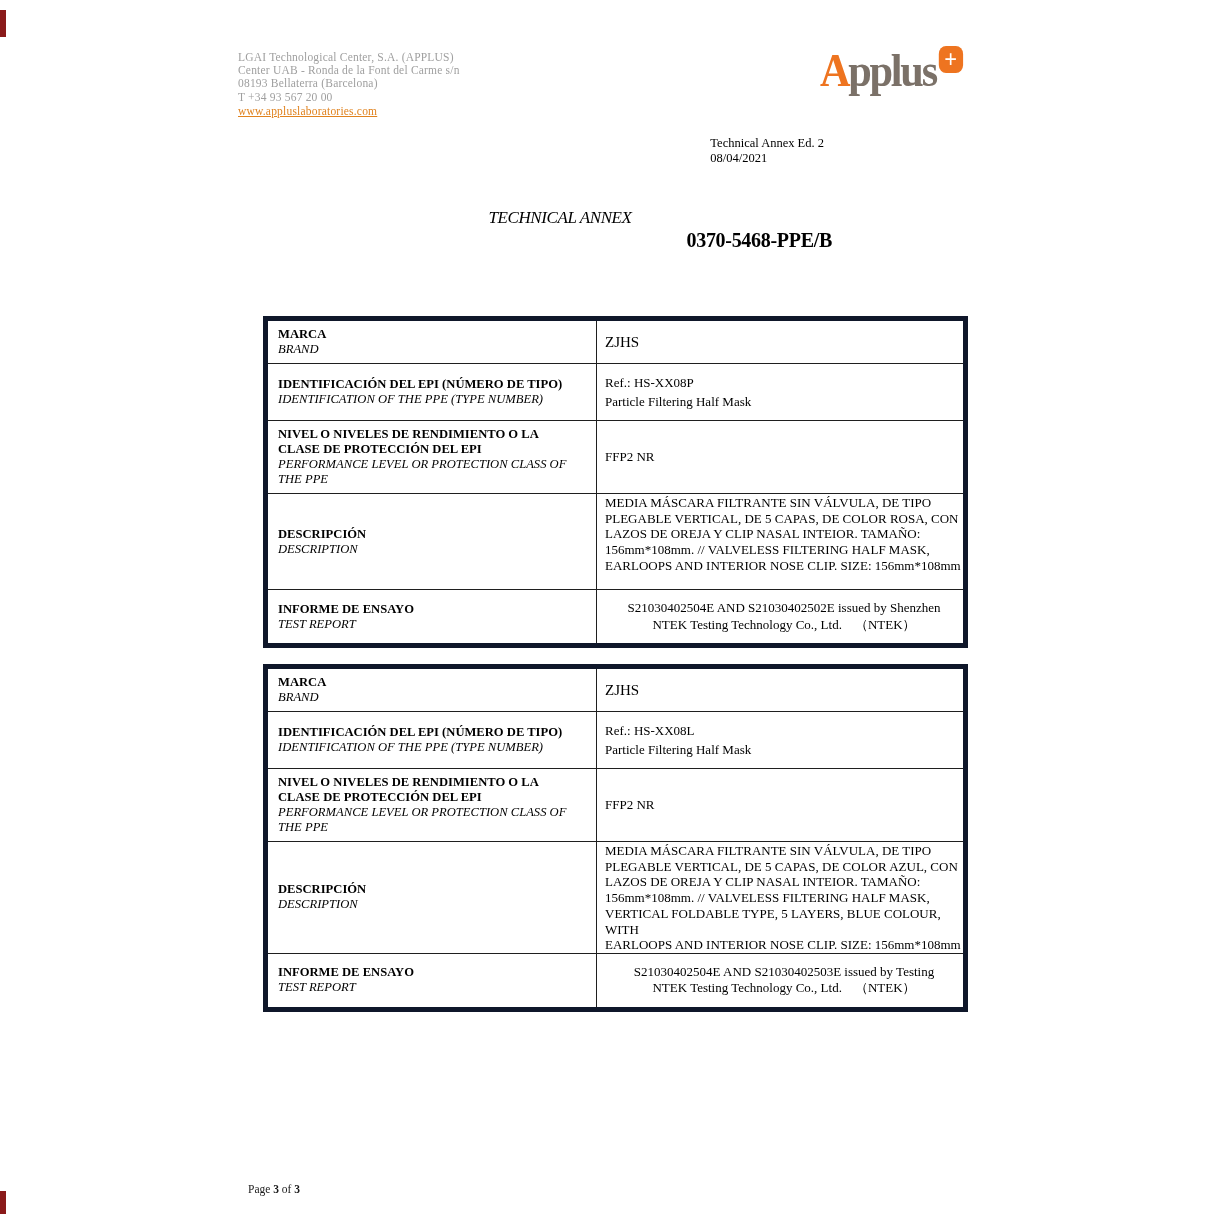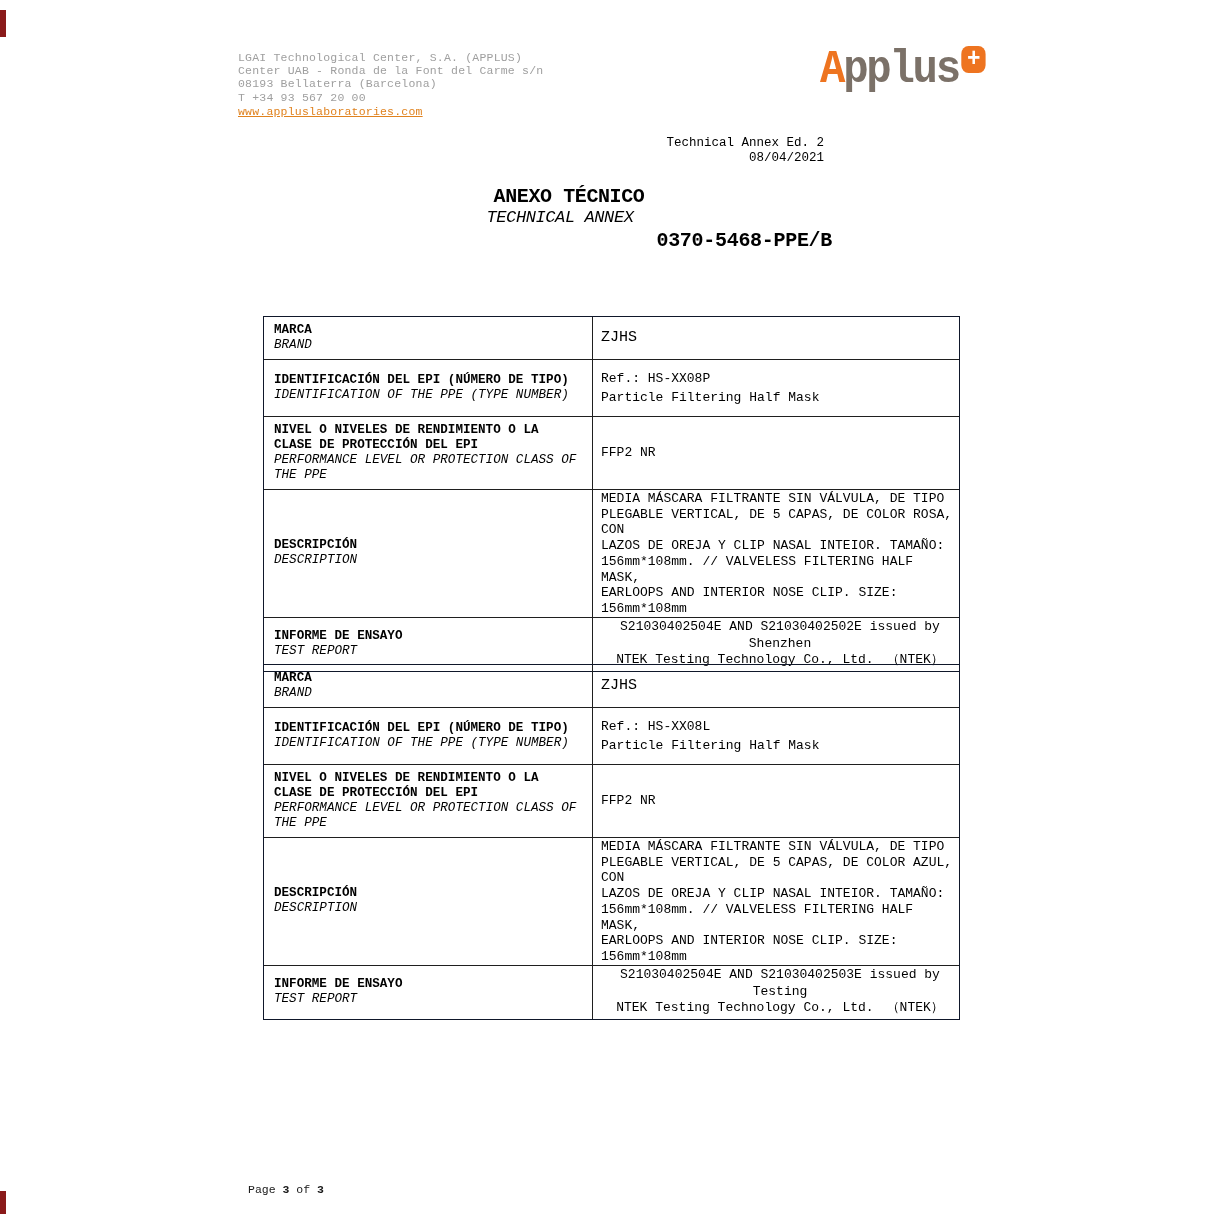--- a/index.html
+++ b/index.html
@@ -1,46 +1,46 @@
 <!DOCTYPE html>
 <html><head>
 <meta charset="utf-8">
 <style>
   html,body{margin:0;padding:0;background:#fff;}
   .page{
     position:relative;width:1081px;height:1214px;background:#ffffff;
-    font-family:Liberation Mono, monospace;color:#000;overflow:hidden;
+    font-family:Liberation Serif, serif;color:#000;overflow:hidden;
   }
   
   .edge-mark{position:absolute;left:0;width:6px;background:#8a1a1a;}
   .edge-top{top:10px;height:27px;}
   .edge-bottom{top:1191px;height:23px;}
 
   
   .address{position:absolute;left:238px;top:51px;font-size:11.5px;line-height:13.2px;color:#9f9f9f;letter-spacing:.2px;}
   .address .site{color:#e0821e;text-decoration:underline;cursor:pointer;display:inline-block;margin-top:1px;}
 
   
   .logo{position:absolute;left:820px;top:44px;display:flex;align-items:flex-start;transform:scaleX(.9);transform-origin:left top;}
   .logo .word{font-size:47px;font-weight:bold;letter-spacing:-2.5px;line-height:52px;}
   .logo .a{color:#ee7420;}
   .logo .rest{color:#7b7168;}
   .logo .badge{width:27px;height:27px;background:#ee7420;border-radius:8px;margin-left:3px;margin-top:2px;
     display:flex;align-items:center;justify-content:center;color:#fff;font-size:25px;font-weight:bold;line-height:1;}
 
   
-  .docmeta{position:absolute;right:257px;top:136px;text-align:right;font-size:12.5px;line-height:14.5px;color:#000;}
+  .docmeta{position:absolute;right:257px;top:136px;text-align:left;font-size:12.5px;line-height:14.5px;color:#000;}
 
   
   .title-es{position:absolute;left:419px;top:185px;width:300px;text-align:center;font-size:20px;font-weight:bold;letter-spacing:-.4px;}
   .title-en{position:absolute;left:410px;top:208px;width:300px;text-align:center;font-size:17px;font-style:italic;letter-spacing:-.4px;}
   .ref-code{position:absolute;right:249px;top:229px;font-size:20px;font-weight:bold;letter-spacing:-.3px;}
 
   
-  .tbl{position:absolute;left:263px;width:695px;border:1px solid #0f172a;}
+  .tbl{position:absolute;left:263px;width:695px;border:5px solid #0f172a;}
   .tbl1{top:316px;}
   .tbl2{top:664px;}
   .trow{display:flex;align-items:stretch;}
   .trow + .trow{border-top:1px solid #1f1f1f;}
   .trow:nth-child(1){min-height:42px;}
   .trow:nth-child(2){min-height:56px;}
   .trow:nth-child(3){min-height:72px;}
   .trow:nth-child(4){min-height:95px;}
   .trow:nth-child(5){min-height:53px;}
   .cell{display:flex;flex-direction:column;justify-content:center;}
@@ -78,21 +78,20 @@
   <div class="logo">
     <span class="word"><span class="a">A</span><span class="rest">pplus</span></span>
     <span class="badge">+</span>
   </div>
 
   <div class="docmeta">
     <div>Technical Annex Ed. 2</div>
     <div>08/04/2021</div>
   </div>
 
-  <div class="title-es">ANEXO TÉCNICO</div>
   <div class="title-en">TECHNICAL ANNEX</div>
   <div class="ref-code">0370-5468-PPE/B</div>
 
   <div class="tbl tbl1">
       <div class="trow">
         <div class="cell label">
           <div class="lb">MARCA</div>
           <div class="li">BRAND</div>
         </div>
         <div class="cell value">
@@ -178,20 +177,21 @@
       <div class="trow">
         <div class="cell label">
           <div class="lb">DESCRIPCIÓN</div>
           <div class="li">DESCRIPTION</div>
         </div>
         <div class="cell value">
           <div class="vl">MEDIA MÁSCARA FILTRANTE SIN VÁLVULA, DE TIPO</div>
           <div class="vl">PLEGABLE VERTICAL, DE 5 CAPAS, DE COLOR AZUL, CON</div>
           <div class="vl">LAZOS DE OREJA Y CLIP NASAL INTEIOR. TAMAÑO:</div>
           <div class="vl">156mm*108mm. // VALVELESS FILTERING HALF MASK,</div>
+          <div class="vl">VERTICAL FOLDABLE TYPE, 5 LAYERS, BLUE COLOUR, WITH</div>
           <div class="vl">EARLOOPS AND INTERIOR NOSE CLIP. SIZE: 156mm*108mm</div>
         </div>
       </div>
       <div class="trow">
         <div class="cell label">
           <div class="lb">INFORME DE ENSAYO</div>
           <div class="li">TEST REPORT</div>
         </div>
         <div class="cell value">
           <div class="vl">S21030402504E AND S21030402503E issued by Testing</div>

